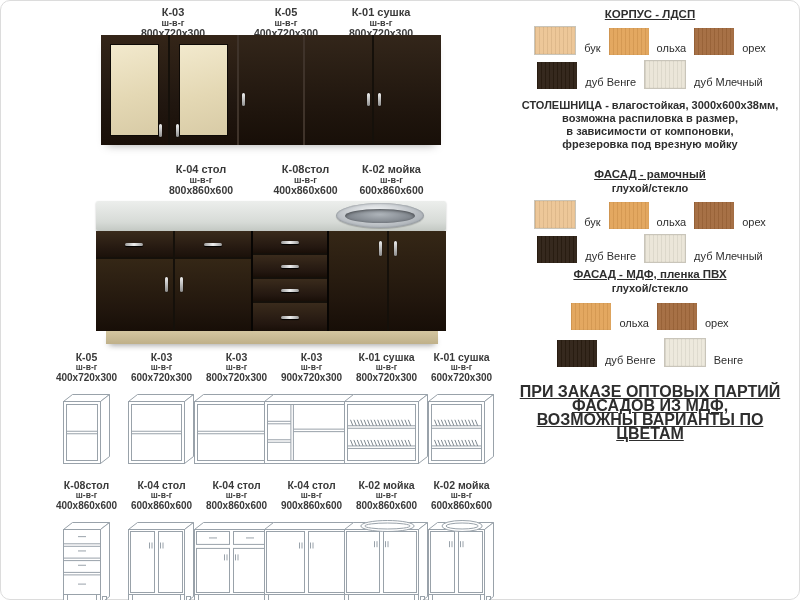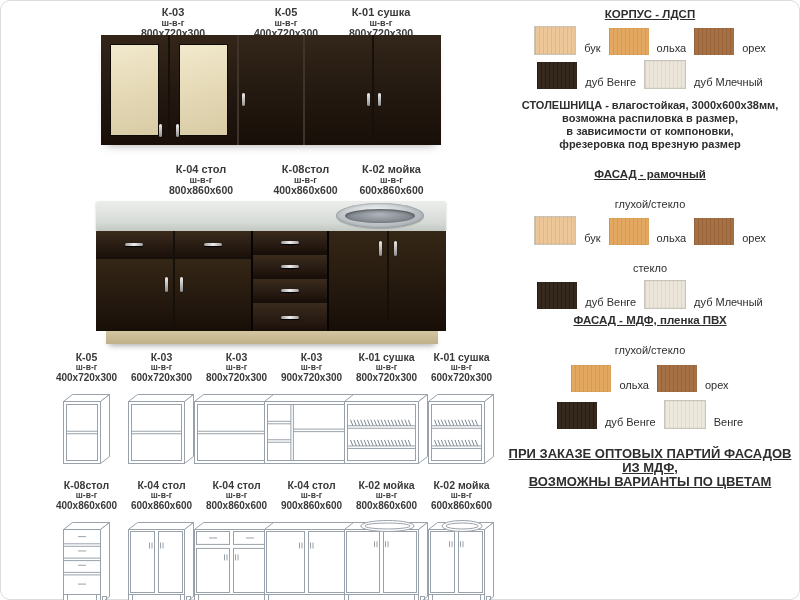--- a/index.html
+++ b/index.html
@@ -47,28 +47,28 @@
   .wcell{width:75px;display:flex;flex-direction:column;align-items:center;}
   .wlabel{text-align:center;font-weight:bold;color:#3a3a3a;height:36px;}
   .wlabel .l1{display:block;font-size:10.5px;line-height:12px;}
   .wlabel .l2{display:block;font-size:8.5px;line-height:9px;}
   .wlabel .l3{display:block;font-size:10px;line-height:11px;}
   .wcell svg{overflow:visible;margin-top:6px;}
 
   
   .panel{position:absolute;left:504px;top:6px;width:290px;text-align:center;}
   .hdr{font-size:11.5px;font-weight:bold;text-decoration:underline;line-height:14px;}
-  .sub{font-size:11px;font-weight:normal;line-height:14px;margin-top:16px;}
+  .sub{font-size:11px;font-weight:bold;line-height:14px;}
   .swrow{display:flex;justify-content:center;align-items:flex-end;gap:8px;margin:5px 0 4px;}
   .swatch{width:40px;height:27px;display:inline-block;box-shadow:inset 0 0 1px rgba(0,0,0,.25);}
   .swatch.light{border:1px solid #c9c5ba;}
   .swlabel{font-size:11px;line-height:12px;padding-bottom:1px;}
   .ttext{font-size:11px;font-weight:bold;line-height:13px;margin-top:10px;}
   .ttext .u{}
-  .note{font-size:13px;font-weight:bold;line-height:14px;margin-top:18px;}
+  .note{font-size:16px;font-weight:bold;line-height:14px;margin-top:18px;}
   .note span{display:block;text-decoration:underline;}
 </style>
 </head>
 <body>
 
 <div id="canvas">
 
   <div class="plabel" style="left:112px;top:5px;width:120px">
     <span class="l1">К-03</span>
     <span class="l2">ш-в-г</span>
@@ -441,34 +441,33 @@
         <span class="swatch" style="background: repeating-linear-gradient(90deg, rgba(0, 0, 0, 0.06) 0px, rgba(0, 0, 0, 0.06) 1px, rgba(255, 255, 255, 0.05) 1px, rgba(255, 255, 255, 0.05) 4px), rgb(43, 30, 18);"></span>
         <span class="swlabel">дуб Венге</span>
         <span class="swatch light" style="background: repeating-linear-gradient(90deg, rgba(0, 0, 0, 0.06) 0px, rgba(0, 0, 0, 0.06) 1px, rgba(255, 255, 255, 0.05) 1px, rgba(255, 255, 255, 0.05) 4px), rgb(234, 229, 215);"></span>
         <span class="swlabel">дуб Млечный</span>
       </div>
 
     <div class="ttext">
       <span class="u">СТОЛЕШНИЦА -</span><span> влагостойкая, 3000х600х38мм,</span><br>
       <span>возможна распиловка в размер,</span><br>
       <span>в зависимости от компоновки,</span><br>
-      <span>фрезеровка под врезную размер</span>
+      <span>фрезеровка под врезную мойку</span>
     </div>
 
     <div class="hdr" style="margin-top:16px">ФАСАД - рамочный</div>
     <div class="sub">глухой/стекло</div>
     <div class="swrow">
         <span class="swatch light" style="background: repeating-linear-gradient(90deg, rgba(0, 0, 0, 0.06) 0px, rgba(0, 0, 0, 0.06) 1px, rgba(255, 255, 255, 0.05) 1px, rgba(255, 255, 255, 0.05) 4px), rgb(236, 196, 147);"></span>
         <span class="swlabel">бук</span>
         <span class="swatch" style="background: repeating-linear-gradient(90deg, rgba(0, 0, 0, 0.06) 0px, rgba(0, 0, 0, 0.06) 1px, rgba(255, 255, 255, 0.05) 1px, rgba(255, 255, 255, 0.05) 4px), rgb(226, 163, 88);"></span>
         <span class="swlabel">ольха</span>
         <span class="swatch" style="background: repeating-linear-gradient(90deg, rgba(0, 0, 0, 0.06) 0px, rgba(0, 0, 0, 0.06) 1px, rgba(255, 255, 255, 0.05) 1px, rgba(255, 255, 255, 0.05) 4px), rgb(162, 105, 60);"></span>
         <span class="swlabel">орех</span>
       </div>
-    <div class="sub">стекло</div>
     <div class="swrow">
         <span class="swatch" style="background: repeating-linear-gradient(90deg, rgba(0, 0, 0, 0.06) 0px, rgba(0, 0, 0, 0.06) 1px, rgba(255, 255, 255, 0.05) 1px, rgba(255, 255, 255, 0.05) 4px), rgb(43, 30, 18);"></span>
         <span class="swlabel">дуб Венге</span>
         <span class="swatch light" style="background: repeating-linear-gradient(90deg, rgba(0, 0, 0, 0.06) 0px, rgba(0, 0, 0, 0.06) 1px, rgba(255, 255, 255, 0.05) 1px, rgba(255, 255, 255, 0.05) 4px), rgb(234, 229, 215);"></span>
         <span class="swlabel">дуб Млечный</span>
       </div>
 
     <div class="hdr" style="margin-top:0">ФАСАД - МДФ, пленка ПВХ</div>
     <div class="sub">глухой/стекло</div>
     <div class="swrow" style="margin-top:8px">

